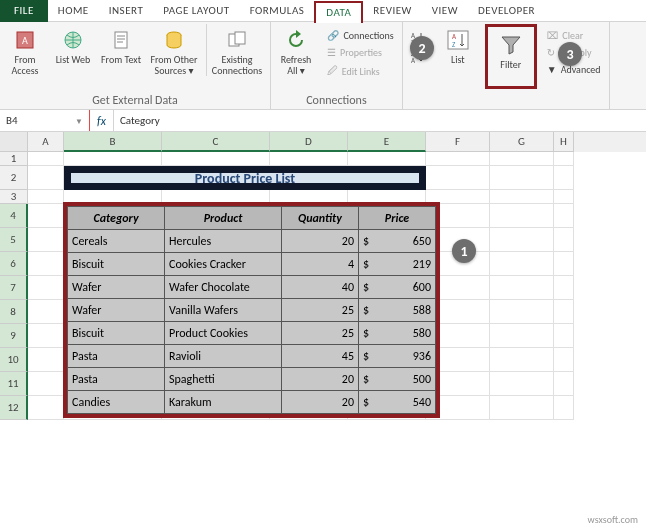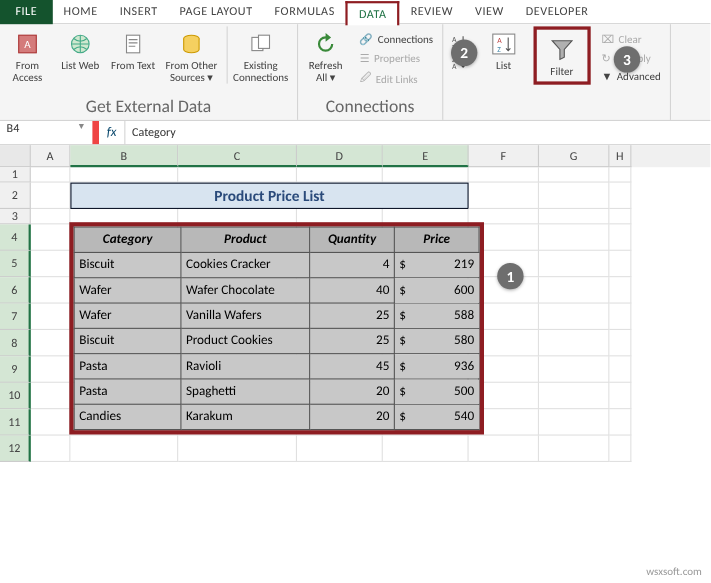--- a/index.html
+++ b/index.html
@@ -8,50 +8,50 @@
 
 .tab-strip { display: flex; align-items: center; height: 22px; background: #fff; border-bottom: 1px solid #d4d4d4; }
 .file-tab { background: #14532d; color: #fff; height: 22px; padding: 0 14px; display: flex; align-items: center; font-size: 11px; letter-spacing: 0.5px; }
 .tab { padding: 0 10px; height: 22px; display: flex; align-items: center; font-size: 11px; color: #444; letter-spacing: 0.5px; }
 .tab.active { color: #217346; border: 2px solid #8e1d22; border-bottom: none; background: #fff; position: relative; top: 1px; }
 
 
 .ribbon { display: flex; height: 88px; background: #f5f5f5; border-bottom: 1px solid #d4d4d4; }
 .group { display: flex; flex-direction: column; border-right: 1px solid #d4d4d4; padding: 2px 4px 0 4px; }
 .group-items { display: flex; gap: 6px; flex: 1; align-items: flex-start; }
-.group-label { text-align: center; font-size: 16px; color: #666; padding: 2px 0; }
+.group-label { text-align: center; font-size: 12px; color: #666; padding: 2px 0; }
 .group-label.hl { background: #ffff00; }
 .big-btn { display: flex; flex-direction: column; align-items: center; justify-content: flex-start; width: 42px; padding-top: 4px; gap: 2px; font-size: 10px; color: #444; text-align: center; line-height: 1.1; }
 .big-btn .icon-box { width: 24px; height: 24px; display: flex; align-items: center; justify-content: center; }
 .small-stack { display: flex; flex-direction: column; gap: 2px; padding-top: 4px; }
 .small-btn { display: flex; align-items: center; gap: 4px; font-size: 10px; color: #444; padding: 1px 4px; }
 .small-btn.disabled { color: #aaa; }
-.filter-box { border: 3px solid #8e1d22; padding: 2px 2px 4px 2px; }
+.filter-box { border: 3px solid #8e1d22; padding: 2px 2px 16px 2px; }
 
 
 .fbar { display: flex; align-items: center; height: 22px; border-bottom: 1px solid #d4d4d4; background: #fff; }
-.name-box { width: 90px; border-right: 6px solid #ef4444; padding: 0 6px; font-size: 11px; color: #333; display:flex; justify-content:space-between; height:100%; }
+.name-box { width: 90px; border-right: 1px solid #ef4444; padding: 0 6px; font-size: 11px; color: #333; display:flex; align-items:center; justify-content:space-between; height:100%; }
 .fx { width: 24px; text-align: center; font-style: italic; color: #0c4a6e; border-right: 1px solid #d4d4d4; height:100%; display:flex; align-items:center; justify-content:center; }
 .formula-input { flex: 1; padding: 0 6px; font-size: 11px; color: #333; }
 
 
 .sheet { position: relative; }
 .col-row { display: flex; height: 20px; background: #f0f0f0; }
 .corner { width: 28px; border-right: 1px solid #ccc; border-bottom: 1px solid #ccc; background: #e8e8e8; }
 .col-h { border-right: 1px solid #ccc; border-bottom: 1px solid #ccc; text-align: center; font-size: 11px; color: #444; line-height: 20px; }
 .col-h.sel { background: #d4e6d4; border-bottom: 2px solid #217346; }
 .cA{width:36px}.cB{width:98px}.cC{width:108px}.cD{width:78px}.cE{width:78px}.cF{width:64px}.cG{width:64px}.cH{width:20px}
 .row { display: flex; height: 24px; }
 .row.short { height: 14px; }
 .row-h { width: 28px; background: #f0f0f0; border-right: 1px solid #ccc; border-bottom: 1px solid #ccc; text-align: center; font-size: 11px; color: #444; display:flex; align-items:center; justify-content:center; }
 .row-h.sel { background: #d4e6d4; border-right: 2px solid #217346; }
 .cell { border-right: 1px solid #e0e0e0; border-bottom: 1px solid #e0e0e0; font-size: 12px; padding: 0 4px; display: flex; align-items: center; }
 
 
-.title-banner { background: #d8e4f0; color: #2a4a7a; font-weight: bold; font-size: 14px; display:flex; align-items:center; justify-content:center; border: 1px solid #0f172a; }
+.title-banner { background: #d8e4f0; color: #2a4a7a; font-weight: bold; font-size: 14px; display:flex; align-items:center; justify-content:center; border: 7px solid #0f172a; }
 .tbl-wrap { position: absolute; left: 63px; top: 70px; border: 4px solid #8e1d22; }
 .tbl { border-collapse: collapse; }
 .tbl th { background: #b8b8b8; font-weight: bold; font-style: italic; font-size: 12px; text-align: center; border: 1px solid #555; height: 23px; }
 .tbl td { background: #c8c8c8; font-size: 12px; border: 1px solid #555; height: 23px; padding: 0 4px; }
 .tbl td.num { text-align: right; }
 .tbl td.cur { text-align: left; position:relative; }
 .tbl td.cur .val { position:absolute; right:4px; }
 .tbl .wB{width:97px}.tbl .wC{width:117px}.tbl .wD{width:77px}.tbl .wE{width:77px}
 
 
@@ -368,20 +368,26 @@
       <tbody>
           <tr>
         <th class="wB">Category</th>
         <th class="wC">Product</th>
         <th class="wD">Quantity</th>
         <th class="wE">Price</th>
       </tr>
       </tbody>
         <tbody id="tbl-body">
           <tr>
+            <td class="wB">Cereals</td>
+            <td class="wC">Hercules</td>
+            <td class="wD num">20</td>
+            <td class="wE cur">$<span class="val">650</span></td>
+          </tr>
+          <tr>
             <td class="wB">Biscuit</td>
             <td class="wC">Cookies Cracker</td>
             <td class="wD num">4</td>
             <td class="wE cur">$<span class="val">219</span></td>
           </tr>
           <tr>
             <td class="wB">Wafer</td>
             <td class="wC">Wafer Chocolate</td>
             <td class="wD num">40</td>
             <td class="wE cur">$<span class="val">600</span></td>

